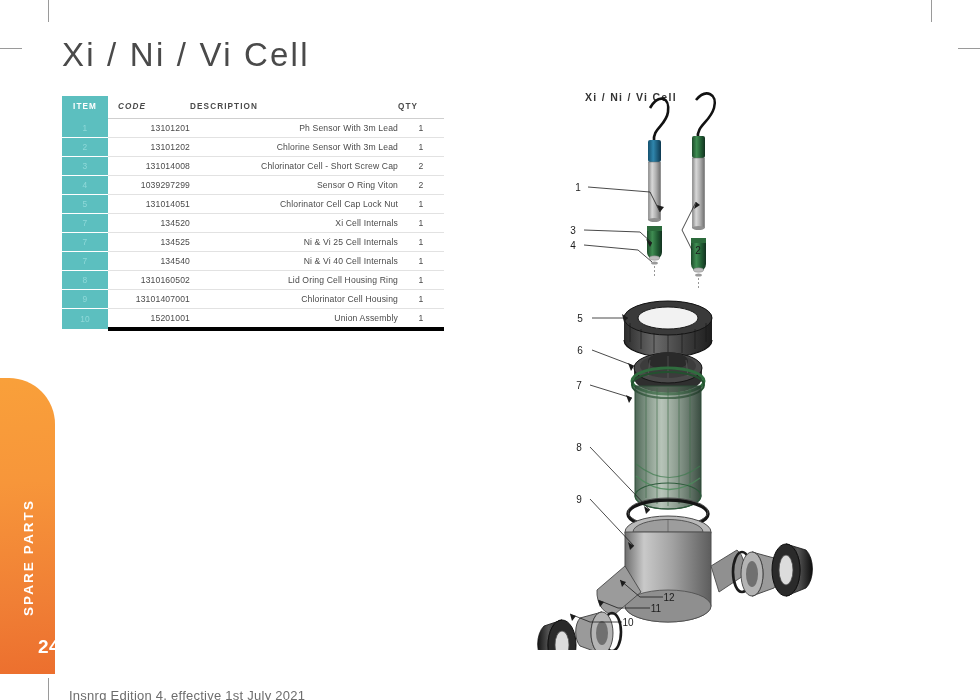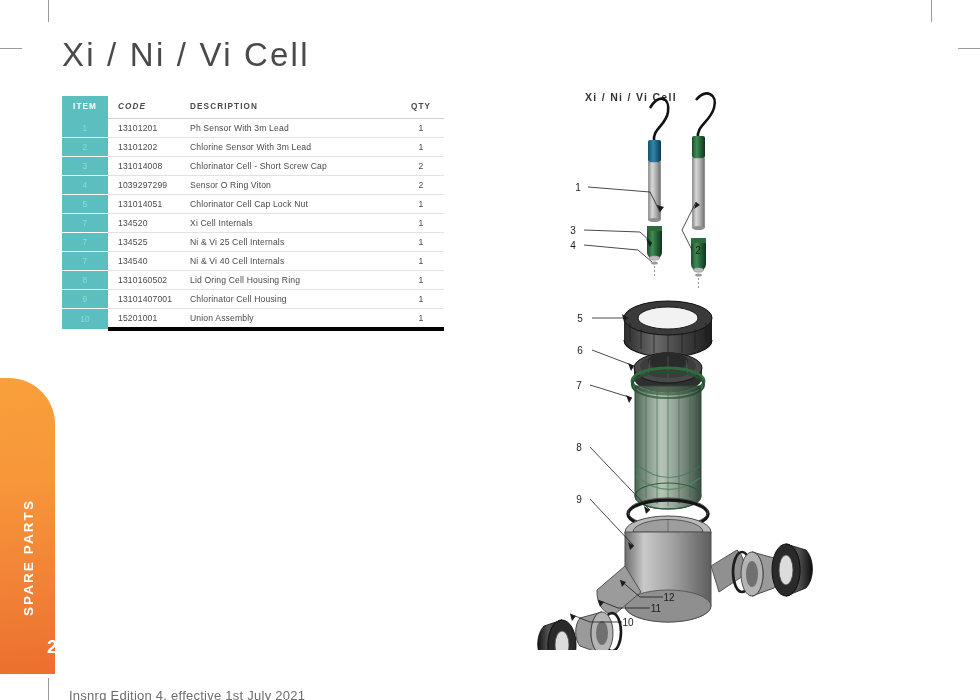--- a/index.html
+++ b/index.html
@@ -61,28 +61,29 @@
     border-bottom: 1px solid #cfcfcf;
     vertical-align: middle;
   }
   .parts-table th.col-item {
     background: #5cbfbf;
     color: #ffffff;
     text-align: center;
     border-bottom: none;
     width: 46px;
   }
-  .parts-table th.col-qty { text-align: center; }
+  .parts-table th.col-qty { }
 
   .parts-table td {
     padding: 4px 0 4px 0;
     border-bottom: 1px solid #e2e2e2;
     color: #4a4a4a;
     vertical-align: middle;
     letter-spacing: 0.15px;
+    text-align: right;
   }
   .parts-table td.cell-item {
     background: #5cbfbf;
     color: #8fd9d9;
     text-align: center;
     border-bottom: 1px solid #ffffff;
     font-size: 8.4px;
   }
   .parts-table td.cell-code  { padding-left: 10px; width: 72px; white-space: nowrap; }
   .parts-table td.cell-desc  { padding-left: 0; }
@@ -128,21 +129,21 @@
     transform: translateX(-50%) rotate(-90deg);
     transform-origin: center center;
     font-size: 13.5px;
     font-weight: bold;
     letter-spacing: 2.1px;
     color: #ffffff;
     white-space: nowrap;
   }
   .side-tab-page {
     position: absolute;
-    left: 15px;
+    left: 6px;
     right: 0;
     bottom: 16px;
     text-align: center;
     font-size: 19px;
     font-weight: bold;
     color: #ffffff;
     letter-spacing: 0.5px;
     margin-left: 32px;
   }
 

